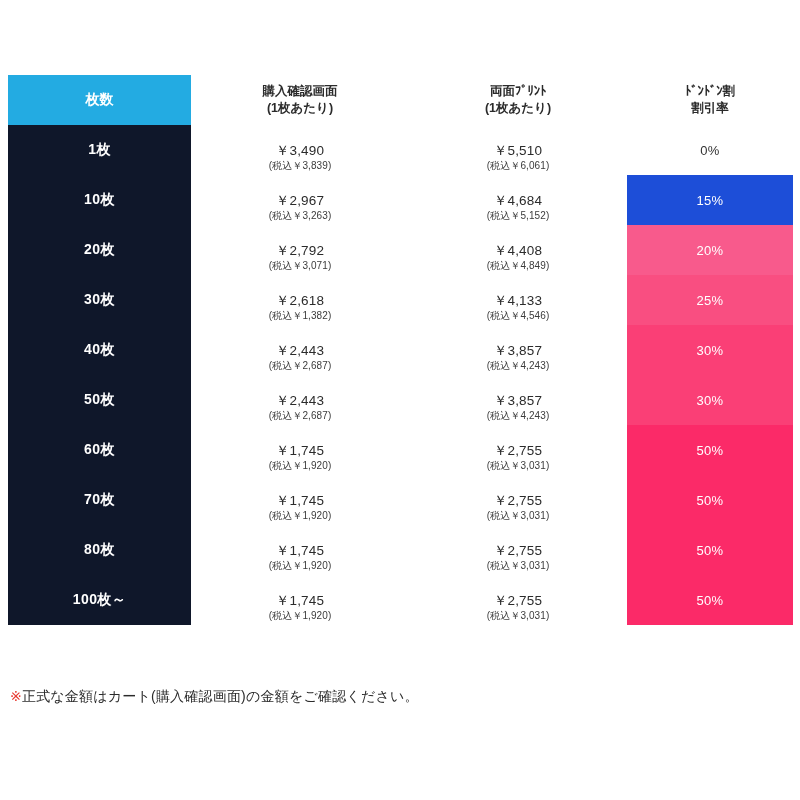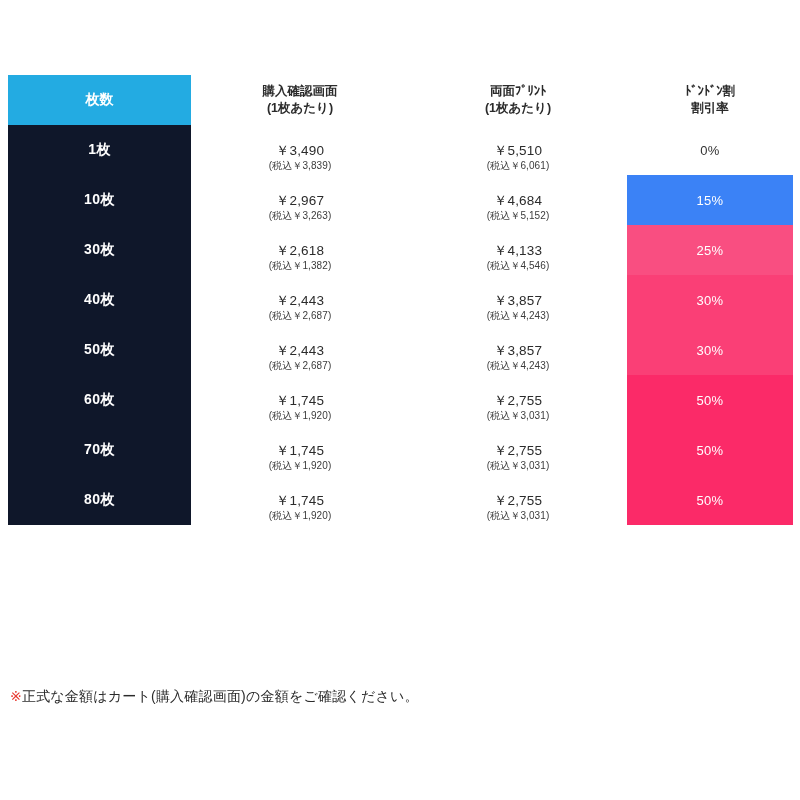--- a/index.html
+++ b/index.html
@@ -171,21 +171,33 @@
         <tr>
           <td class="qty-cell">10枚</td>
           <td class="price-cell">
             <span class="price-main">￥2,967</span>
             <span class="price-tax">(税込￥3,263)</span>
           </td>
           <td class="price-cell">
             <span class="price-main">￥4,684</span>
             <span class="price-tax">(税込￥5,152)</span>
           </td>
-          <td class="disc-cell" style="background: #3b82f6; color: rgb(255, 255, 255);">15%</td>
+          <td class="disc-cell" style="background: #1d4ed8; color: rgb(255, 255, 255);">15%</td>
+        </tr>
+        <tr>
+          <td class="qty-cell">20枚</td>
+          <td class="price-cell">
+            <span class="price-main">￥2,792</span>
+            <span class="price-tax">(税込￥3,071)</span>
+          </td>
+          <td class="price-cell">
+            <span class="price-main">￥4,408</span>
+            <span class="price-tax">(税込￥4,849)</span>
+          </td>
+          <td class="disc-cell" style="background: rgb(248, 90, 140); color: rgb(255, 255, 255);">20%</td>
         </tr>
         <tr>
           <td class="qty-cell">30枚</td>
           <td class="price-cell">
             <span class="price-main">￥2,618</span>
             <span class="price-tax">(税込￥1,382)</span>
           </td>
           <td class="price-cell">
             <span class="price-main">￥4,133</span>
             <span class="price-tax">(税込￥4,546)</span>
@@ -244,20 +256,32 @@
           <td class="qty-cell">80枚</td>
           <td class="price-cell">
             <span class="price-main">￥1,745</span>
             <span class="price-tax">(税込￥1,920)</span>
           </td>
           <td class="price-cell">
             <span class="price-main">￥2,755</span>
             <span class="price-tax">(税込￥3,031)</span>
           </td>
           <td class="disc-cell" style="background: rgb(251, 42, 104); color: rgb(255, 255, 255);">50%</td>
+        </tr>
+        <tr>
+          <td class="qty-cell is-last">100枚～</td>
+          <td class="price-cell is-last">
+            <span class="price-main">￥1,745</span>
+            <span class="price-tax">(税込￥1,920)</span>
+          </td>
+          <td class="price-cell is-last">
+            <span class="price-main">￥2,755</span>
+            <span class="price-tax">(税込￥3,031)</span>
+          </td>
+          <td class="disc-cell is-last" style="background: rgb(251, 42, 104); color: rgb(255, 255, 255);">50%</td>
         </tr>
       </tbody>
   </table>
 
   <div id="footnote">
     <span class="mark">※</span><span>正式な金額はカート(購入確認画面)の金額をご確認ください。</span>
   </div>
 
 </div>
 

